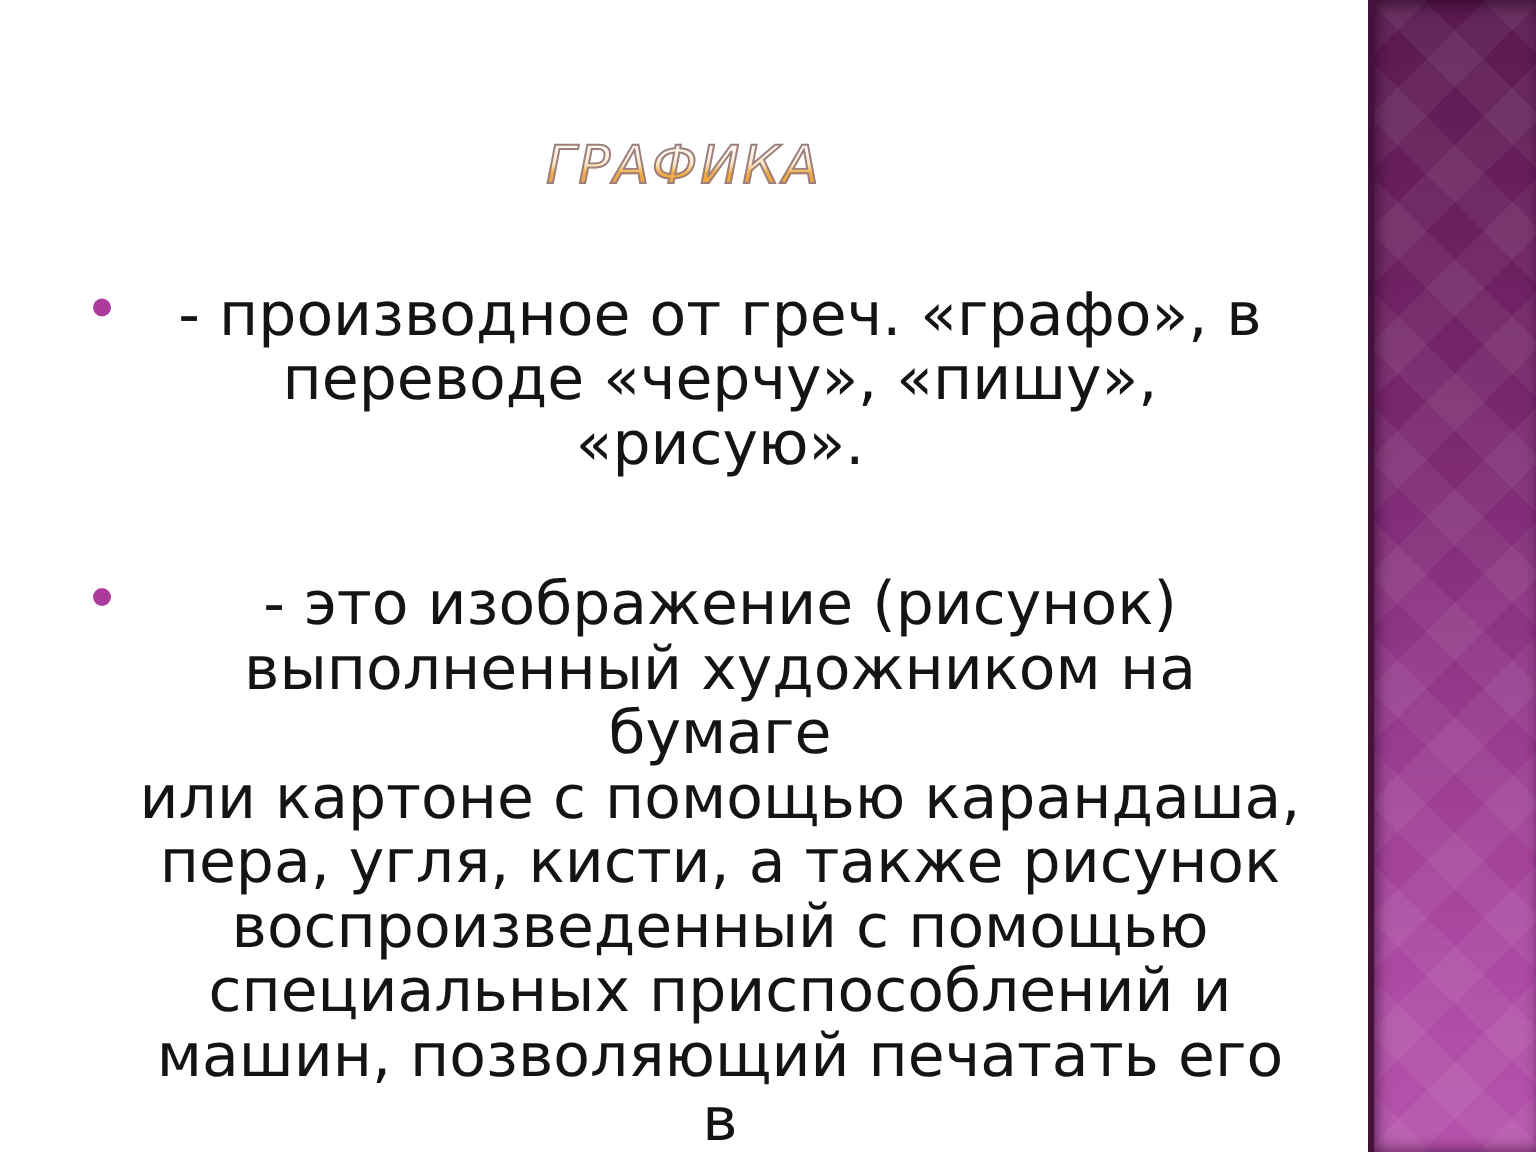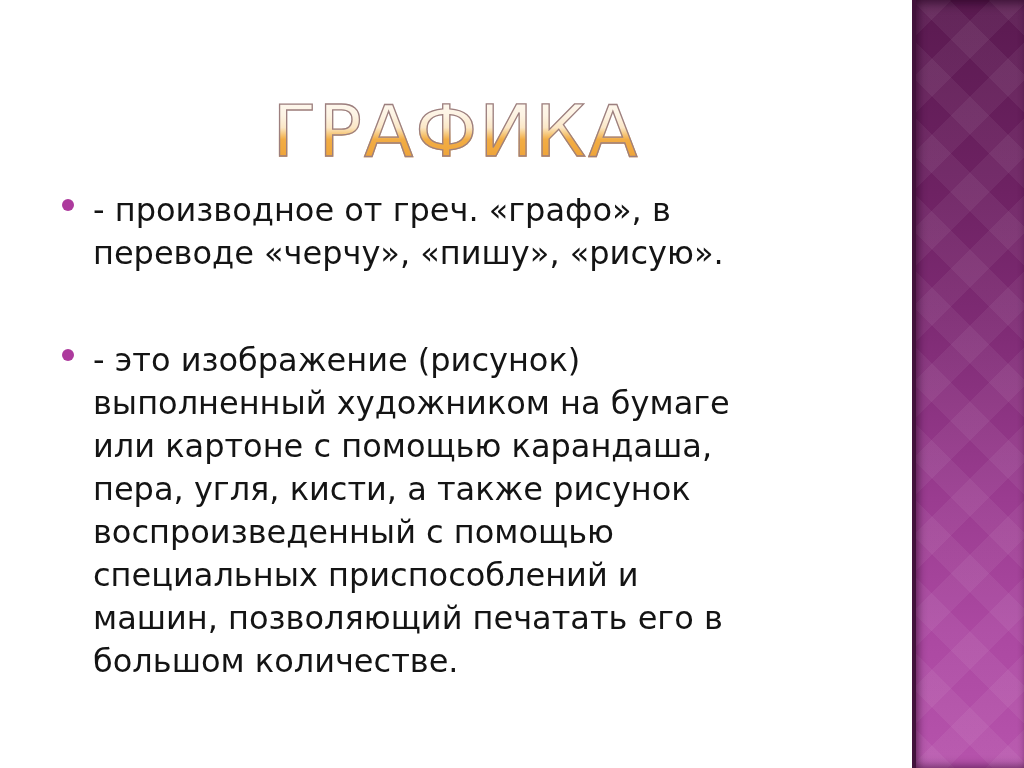--- a/index.html
+++ b/index.html
@@ -39,47 +39,49 @@
   }
   .title {
     position: absolute;
     top: 92px; left: 0;
     width: 912px;
     text-align: center;
   }
   .title-text {
     display: inline-block;
     font-family: "DejaVu Sans", sans-serif;
-    font-size: 72px;
+    font-size: 35px;
     font-weight: normal;
     letter-spacing: 2px;
     line-height: 1.1;
     color: #f0a63b; 
     background: linear-gradient(to bottom,
       #fefbf5 0%, #fdf3e3 30%, #fbe7c6 45%,
       #f7cd87 52%, #f2ad45 60%, #efa439 82%, #f3b152 100%);
     -webkit-background-clip: text;
     background-clip: text;
+    font-style: italic;
     -webkit-text-fill-color: transparent;
     -webkit-text-stroke: 1.3px #9c7f7f;
   }
   .bullets {
     position: absolute;
     top: 189px; left: 62px;
     width: 805px;
     margin: 0; padding: 0;
     list-style: none;
   }
   .bullet-item {
     position: relative;
     margin: 0 0 64px 0;
     padding-left: 31px;
-    font-size: 32px;
+    font-size: 40px;
     line-height: 43px;
     color: #141414;
+    text-align: center;
   }
   .bullet-item:last-child { margin-bottom: 17px; }
   .dot {
     position: absolute;
     left: 0; top: 10px;
     width: 12px; height: 12px;
     border-radius: 50%;
     background: #ad3a9d;
   }
   .bullet-text {

